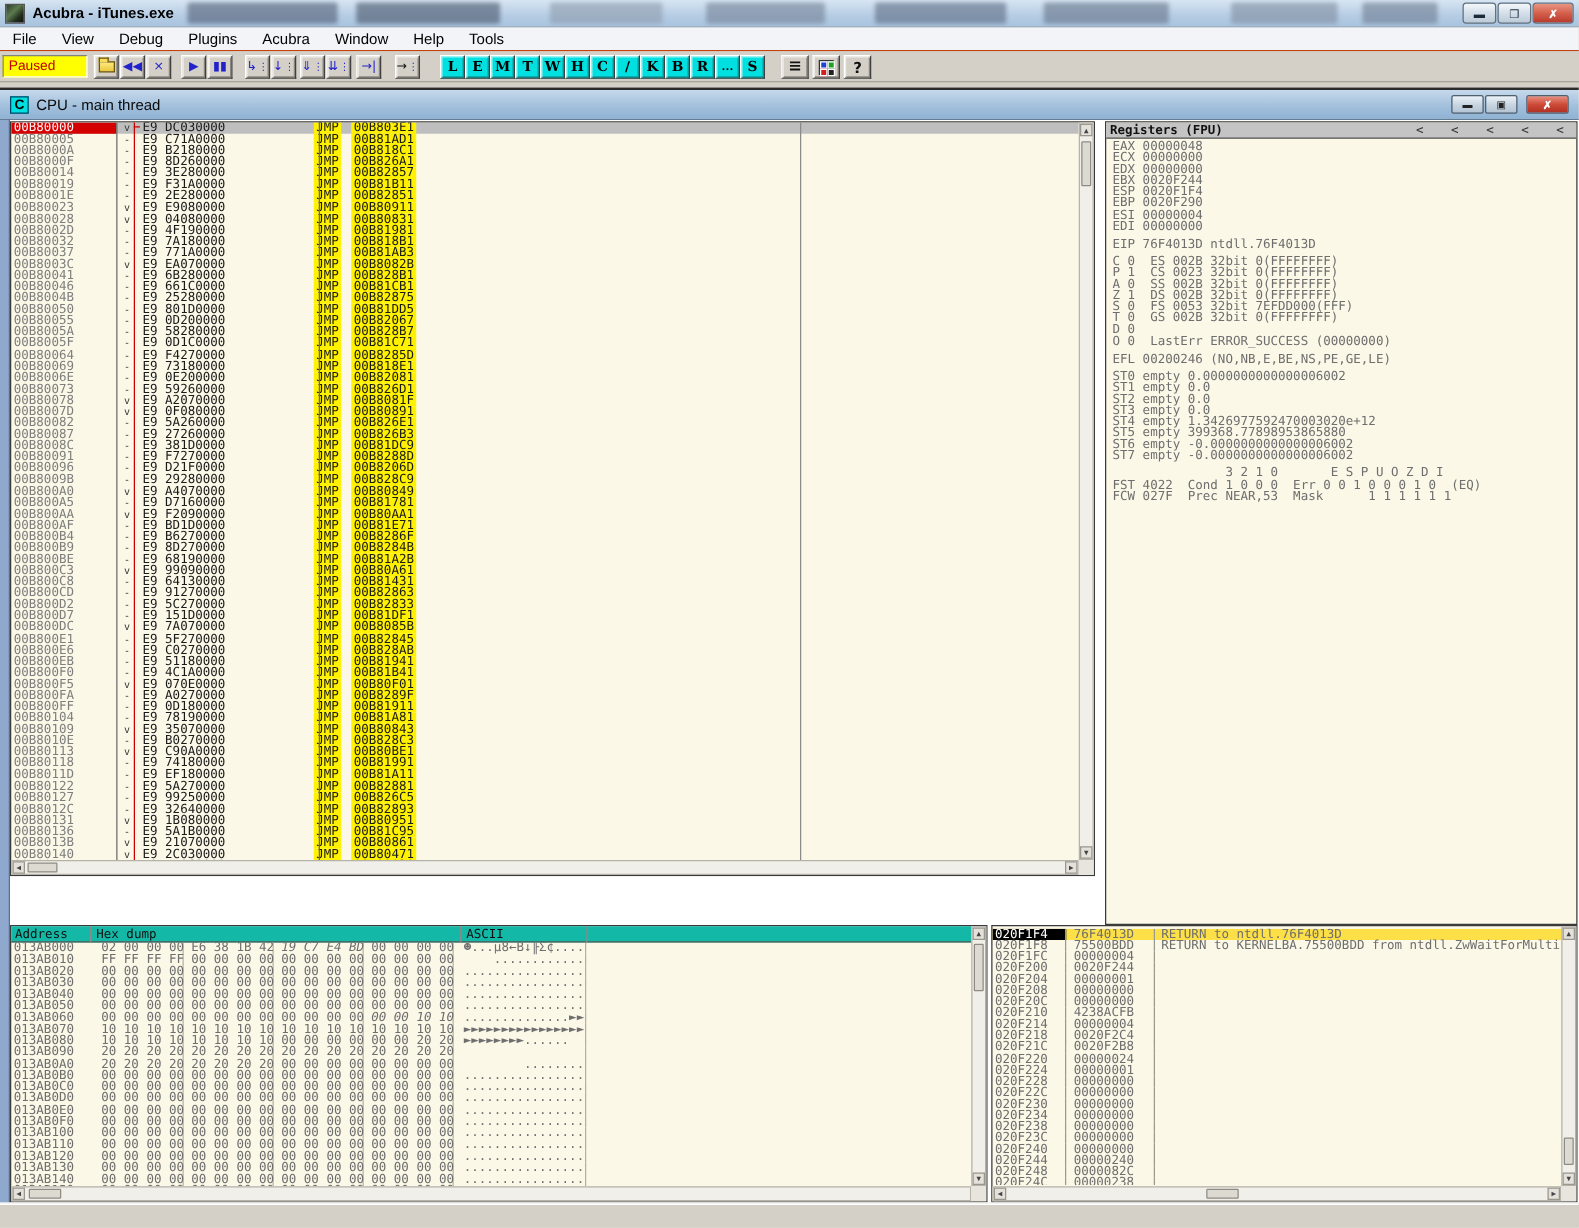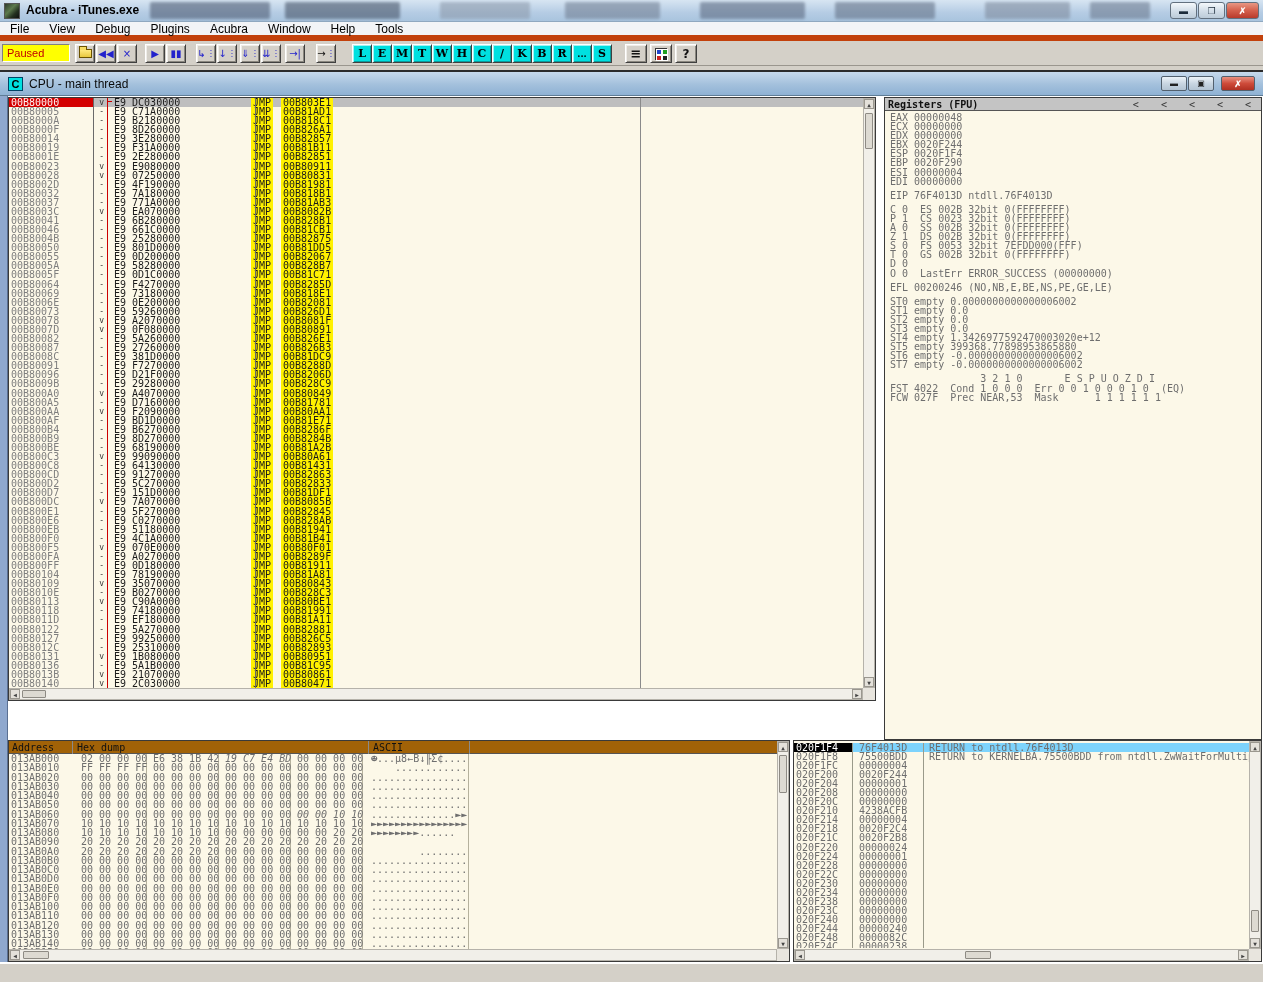--- a/index.html
+++ b/index.html
@@ -15,21 +15,21 @@
     background:linear-gradient(135deg,#2d3b2d 0%,#5d7a4e 40%,#24301f 70%,#101010 100%);}
   #title-text{position:absolute;left:26px;top:3px;font-size:12px;color:#000;font-weight:bold;}
   .capbtns{position:absolute;top:2px;right:4px;display:flex;}
   .capbtn{width:27px;height:17px;margin-left:1px;border:1px solid #62707E;border-radius:3px;
     background:linear-gradient(#F4F8FB,#D4DFE9 50%,#BCCBD8);color:#1c2b3a;font-size:9px;
     display:flex;align-items:center;justify-content:center;}
   .capbtn.close{width:33px;background:linear-gradient(#E89784,#D4604C 50%,#B93A2B);color:#fff;font-weight:bold;}
 
   
   #menubar{position:absolute;left:0;top:22px;width:1263px;height:19px;background:#F2F4F7;
-    border-bottom:6px solid #c2410c;display:flex;align-items:center;font-size:12px;color:#000;}
+    border-bottom:1px solid #c2410c;display:flex;align-items:center;font-size:12px;color:#000;}
   .menu-item{padding:1px 10px;}
 
   
   #toolbar{position:absolute;left:0;top:41px;width:1263px;height:25px;background:#D4D0C8;
     border-bottom:1px solid #9a968e;}
   #paused-box{position:absolute;left:2px;top:3px;width:68px;height:18px;background:var(--paused_bg,#FFFF00);
     border:1px solid #808080;border-right-color:#fff;border-bottom-color:#fff;
     font-size:11px;color:var(--paused_text,#C00000);padding:2px 0 0 4px;}
   .tbtn{position:absolute;top:3px;width:20px;height:19px;background:#D4D0C8;
     border:1px solid #404040;border-top-color:#FveFF;border-left-color:#FFF;border-top-color:#FFF;
@@ -94,39 +94,39 @@
   #reg-chevrons{margin-left:auto;display:flex;gap:22px;margin-right:10px;font-weight:normal;color:#333;}
   #reg-content{position:absolute;left:5px;top:15px;font-size:10px;color:#6e6e6e;white-space:pre;}
   .regblock{margin-bottom:5px;}
   .regline{height:9.1px;line-height:9.2px;}
 
   
   #white-gap{position:absolute;left:8px;top:605px;width:876px;height:39px;background:#FFFFFF;}
 
   
   #dump-pane{left:8px;top:644px;width:782px;height:222px;}
-  #dump-header{position:absolute;left:0;top:0;width:768px;height:13px;background:#a16207;
+  #dump-header{position:absolute;left:0;top:0;width:768px;height:13px;background:#14b8a6;
     border-bottom:1px solid #555;font-size:10px;color:#111;padding-left:32px;}
   .dh-cell{position:absolute;top:0;height:13px;padding:1px 0 0 3px;border-right:1px solid #8a8a8a;}
   #dump-rows{position:absolute;left:0;top:13px;width:768px;height:195px;overflow:hidden;font-size:10px;color:#6e6e6e;}
   .hrow{position:relative;height:9.25px;line-height:9.3px;white-space:pre;}
   .hrow span{position:absolute;top:0;}
   .haddr{left:2px;}
   .hgrp{width:68px;border-right:1px solid #b5b19d;padding-left:2px;}
   .hascii{left:362px;width:98px;border-right:1px solid #b5b19d;}
 
   
   #stack-pane{left:793px;top:644px;width:469px;height:222px;}
   #stack-rows{position:absolute;left:0;top:2px;width:455px;height:205px;overflow:hidden;font-size:10px;color:#6e6e6e;}
   .srow{position:relative;height:9.05px;line-height:9.1px;white-space:pre;}
   .srow span{position:absolute;top:0;}
   .saddr{left:0;width:59px;padding-left:2px;border-right:1px solid #9a9a8a;}
   .sval{left:60px;width:70px;padding-left:5px;border-right:1px solid #9a9a8a;}
   .scomment{left:131px;padding-left:4px;text-align:center;}
-  .srow.sel{background:#7dd3fc;}
+  .srow.sel{background:#fde047;}
   .srow.sel .saddr{background:#000;color:#fff;}
 
   
   .sb{position:absolute;background:#F1EFE9;border:1px solid #b5b2aa;}
   .sb .arrow{position:absolute;width:10px;height:10px;font-size:6px;color:#444;text-align:center;line-height:10px;
     background:#E4E1DA;border:1px solid #9a978f;}
   .sb .thumb{position:absolute;background:#DDDAD2;border:1px solid #8e8b84;border-radius:1px;}
   .corner{position:absolute;background:#E8E5DE;}
 
   
@@ -256,21 +256,21 @@
       <div class="pane mono" id="disasm-pane">
         <div id="disasm-rows">
             <div class="drow sel"><span class="daddr">00B80000</span><span class="dmark">v</span><span class="dbytes">E9 DC030000</span><span class="dop">JMP</span><span class="dtarget">00B803E1</span></div>
             <div class="drow"><span class="daddr">00B80005</span><span class="dmark">-</span><span class="dbytes">E9 C71A0000</span><span class="dop">JMP</span><span class="dtarget">00B81AD1</span></div>
             <div class="drow"><span class="daddr">00B8000A</span><span class="dmark">-</span><span class="dbytes">E9 B2180000</span><span class="dop">JMP</span><span class="dtarget">00B818C1</span></div>
             <div class="drow"><span class="daddr">00B8000F</span><span class="dmark">-</span><span class="dbytes">E9 8D260000</span><span class="dop">JMP</span><span class="dtarget">00B826A1</span></div>
             <div class="drow"><span class="daddr">00B80014</span><span class="dmark">-</span><span class="dbytes">E9 3E280000</span><span class="dop">JMP</span><span class="dtarget">00B82857</span></div>
             <div class="drow"><span class="daddr">00B80019</span><span class="dmark">-</span><span class="dbytes">E9 F31A0000</span><span class="dop">JMP</span><span class="dtarget">00B81B11</span></div>
             <div class="drow"><span class="daddr">00B8001E</span><span class="dmark">-</span><span class="dbytes">E9 2E280000</span><span class="dop">JMP</span><span class="dtarget">00B82851</span></div>
             <div class="drow"><span class="daddr">00B80023</span><span class="dmark">v</span><span class="dbytes">E9 E9080000</span><span class="dop">JMP</span><span class="dtarget">00B80911</span></div>
-            <div class="drow"><span class="daddr">00B80028</span><span class="dmark">v</span><span class="dbytes">E9 07250000</span><span class="dop">JMP</span><span class="dtarget">00B80831</span></div>
+            <div class="drow"><span class="daddr">00B80028</span><span class="dmark">v</span><span class="dbytes">E9 04080000</span><span class="dop">JMP</span><span class="dtarget">00B80831</span></div>
             <div class="drow"><span class="daddr">00B8002D</span><span class="dmark">-</span><span class="dbytes">E9 4F190000</span><span class="dop">JMP</span><span class="dtarget">00B81981</span></div>
             <div class="drow"><span class="daddr">00B80032</span><span class="dmark">-</span><span class="dbytes">E9 7A180000</span><span class="dop">JMP</span><span class="dtarget">00B818B1</span></div>
             <div class="drow"><span class="daddr">00B80037</span><span class="dmark">-</span><span class="dbytes">E9 771A0000</span><span class="dop">JMP</span><span class="dtarget">00B81AB3</span></div>
             <div class="drow"><span class="daddr">00B8003C</span><span class="dmark">v</span><span class="dbytes">E9 EA070000</span><span class="dop">JMP</span><span class="dtarget">00B8082B</span></div>
             <div class="drow"><span class="daddr">00B80041</span><span class="dmark">-</span><span class="dbytes">E9 6B280000</span><span class="dop">JMP</span><span class="dtarget">00B828B1</span></div>
             <div class="drow"><span class="daddr">00B80046</span><span class="dmark">-</span><span class="dbytes">E9 661C0000</span><span class="dop">JMP</span><span class="dtarget">00B81CB1</span></div>
             <div class="drow"><span class="daddr">00B8004B</span><span class="dmark">-</span><span class="dbytes">E9 25280000</span><span class="dop">JMP</span><span class="dtarget">00B82875</span></div>
             <div class="drow"><span class="daddr">00B80050</span><span class="dmark">-</span><span class="dbytes">E9 801D0000</span><span class="dop">JMP</span><span class="dtarget">00B81DD5</span></div>
             <div class="drow"><span class="daddr">00B80055</span><span class="dmark">-</span><span class="dbytes">E9 0D200000</span><span class="dop">JMP</span><span class="dtarget">00B82067</span></div>
             <div class="drow"><span class="daddr">00B8005A</span><span class="dmark">-</span><span class="dbytes">E9 58280000</span><span class="dop">JMP</span><span class="dtarget">00B828B7</span></div>
@@ -308,21 +308,21 @@
             <div class="drow"><span class="daddr">00B800FA</span><span class="dmark">-</span><span class="dbytes">E9 A0270000</span><span class="dop">JMP</span><span class="dtarget">00B8289F</span></div>
             <div class="drow"><span class="daddr">00B800FF</span><span class="dmark">-</span><span class="dbytes">E9 0D180000</span><span class="dop">JMP</span><span class="dtarget">00B81911</span></div>
             <div class="drow"><span class="daddr">00B80104</span><span class="dmark">-</span><span class="dbytes">E9 78190000</span><span class="dop">JMP</span><span class="dtarget">00B81A81</span></div>
             <div class="drow"><span class="daddr">00B80109</span><span class="dmark">v</span><span class="dbytes">E9 35070000</span><span class="dop">JMP</span><span class="dtarget">00B80843</span></div>
             <div class="drow"><span class="daddr">00B8010E</span><span class="dmark">-</span><span class="dbytes">E9 B0270000</span><span class="dop">JMP</span><span class="dtarget">00B828C3</span></div>
             <div class="drow"><span class="daddr">00B80113</span><span class="dmark">v</span><span class="dbytes">E9 C90A0000</span><span class="dop">JMP</span><span class="dtarget">00B80BE1</span></div>
             <div class="drow"><span class="daddr">00B80118</span><span class="dmark">-</span><span class="dbytes">E9 74180000</span><span class="dop">JMP</span><span class="dtarget">00B81991</span></div>
             <div class="drow"><span class="daddr">00B8011D</span><span class="dmark">-</span><span class="dbytes">E9 EF180000</span><span class="dop">JMP</span><span class="dtarget">00B81A11</span></div>
             <div class="drow"><span class="daddr">00B80122</span><span class="dmark">-</span><span class="dbytes">E9 5A270000</span><span class="dop">JMP</span><span class="dtarget">00B82881</span></div>
             <div class="drow"><span class="daddr">00B80127</span><span class="dmark">-</span><span class="dbytes">E9 99250000</span><span class="dop">JMP</span><span class="dtarget">00B826C5</span></div>
-            <div class="drow"><span class="daddr">00B8012C</span><span class="dmark">-</span><span class="dbytes">E9 25310000</span><span class="dop">JMP</span><span class="dtarget">00B82893</span></div>
+            <div class="drow"><span class="daddr">00B8012C</span><span class="dmark">-</span><span class="dbytes">E9 32640000</span><span class="dop">JMP</span><span class="dtarget">00B82893</span></div>
             <div class="drow"><span class="daddr">00B80131</span><span class="dmark">v</span><span class="dbytes">E9 1B080000</span><span class="dop">JMP</span><span class="dtarget">00B80951</span></div>
             <div class="drow"><span class="daddr">00B80136</span><span class="dmark">-</span><span class="dbytes">E9 5A1B0000</span><span class="dop">JMP</span><span class="dtarget">00B81C95</span></div>
             <div class="drow"><span class="daddr">00B8013B</span><span class="dmark">v</span><span class="dbytes">E9 21070000</span><span class="dop">JMP</span><span class="dtarget">00B80861</span></div>
             <div class="drow"><span class="daddr">00B80140</span><span class="dmark">v</span><span class="dbytes">E9 2C030000</span><span class="dop">JMP</span><span class="dtarget">00B80471</span></div>
             <div class="drow"><span class="daddr">00B80145</span><span class="dmark">-</span><span class="dbytes">E9 EE060000</span><span class="dop">JMP</span><span class="dtarget">00B80838</span></div>
           </div>
         <div class="vline" style="left:84px;"></div>
         <div class="vline" style="left:246px;"></div>
         <div class="vline" style="left:631px;background:#8a8a8a;"></div>
         <div id="redline"></div>

